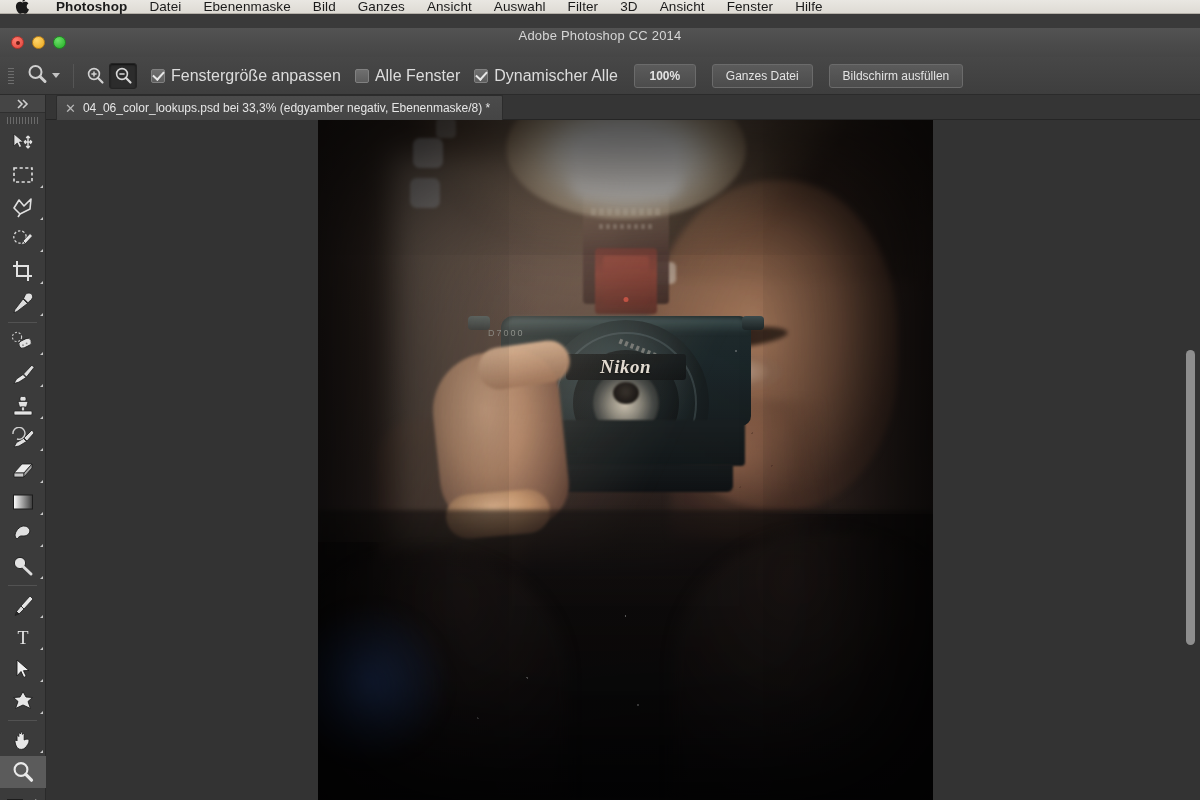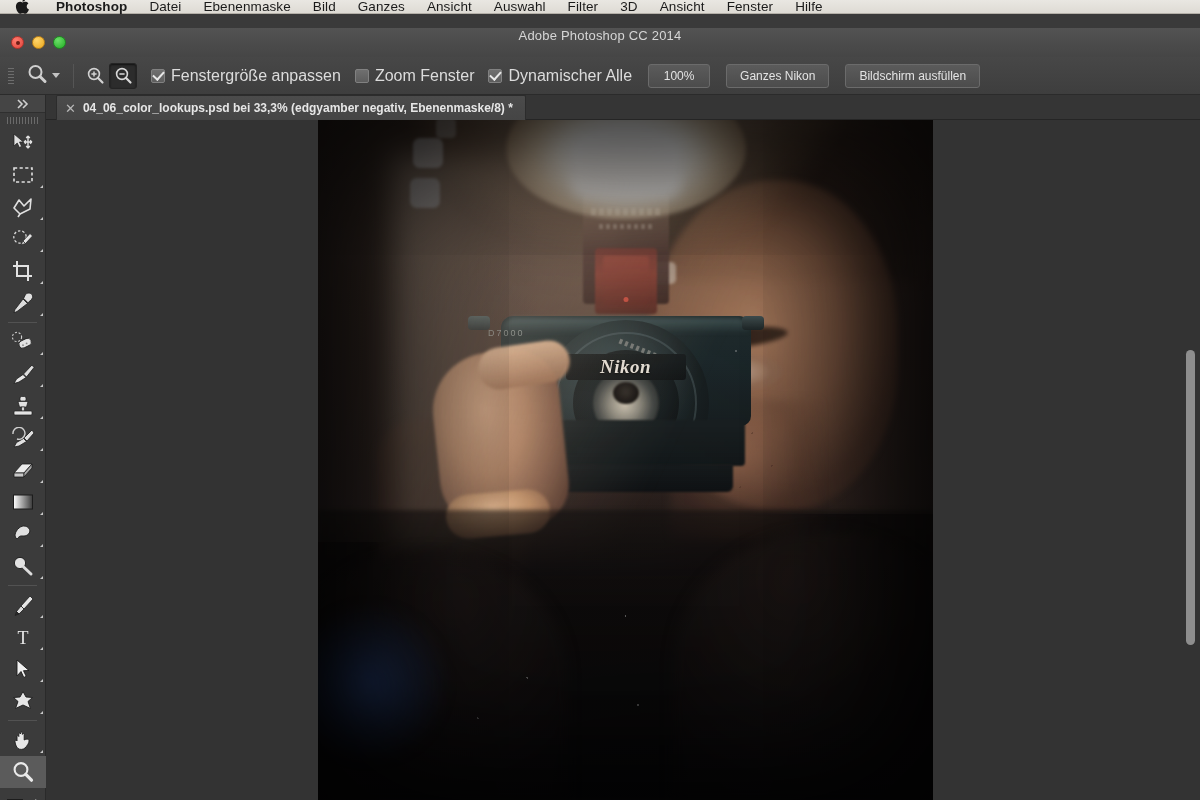--- a/index.html
+++ b/index.html
@@ -70,35 +70,35 @@
     content:""; position:absolute; left:3px; top:-1px; width:5px; height:9px;
     border:solid #e8e8e8; border-width:0 2px 2px 0; transform:rotate(42deg);
   }
   .opt-label { font-size:16px; color:#dcdcdc; white-space:nowrap; }
   .btn {
     height:24px; background:linear-gradient(to bottom,#5b5b5b,#4c4c4c);
     border:1px solid #6b6b6b; border-radius:3px; color:#e3e3e3;
     font-size:12px; display:flex; align-items:center; justify-content:center;
     padding:0 13px; margin-left:16px; white-space:nowrap;
   }
-  .btn.num { min-width:62px; }
+  .btn.num { min-width:62px;font-weight:bold; }
 
   
   .tabstrip {
     position:absolute; top:95px; left:46px; width:1154px; height:25px;
     background:#353535; border-bottom:1px solid #252525;
   }
   .doctab {
     position:absolute; left:10px; top:0; height:25px;
     background:linear-gradient(to bottom,#4b4b4b,#454545);
     border:1px solid #2c2c2c; border-bottom:none; border-radius:2px 2px 0 0;
     display:flex; align-items:center; padding:0 12px 0 8px; gap:7px;
   }
   .tab-x { font-size:13px; color:#b8b8b8; line-height:1; }
-  .tab-label { font-size:12px; font-weight:bold; color:#e6e6e6; white-space:nowrap; }
+  .tab-label { font-size:12px; font-weight:normal; color:#e6e6e6; white-space:nowrap; }
 
   
   .toolbar {
     position:absolute; top:95px; left:0; width:46px; height:705px;
     background:#3b3b3b; border-right:1px solid #2a2a2a;
   }
   .tb-collapse { height:18px; display:flex; align-items:center; justify-content:center;
                  background:#454545; border-bottom:1px solid #2f2f2f; }
   .tb-grip { height:14px; display:flex; align-items:center; justify-content:center; gap:2px;}
   .tb-grip i{ width:1px;height:7px;background:#6a6a6a;display:block;}
@@ -444,29 +444,29 @@
         <line x1="5.4" y1="8" x2="10.6" y2="8" stroke="#d8d8d8" stroke-width="1.5"></line>
       </svg>
     </div>
 
     <div class="chk-group">
       <span class="chk on"></span>
       <span class="opt-label">Fenstergröße anpassen</span>
     </div>
     <div class="chk-group">
       <span class="chk"></span>
-      <span class="opt-label">Zoom Fenster</span>
+      <span class="opt-label">Alle Fenster</span>
     </div>
     <div class="chk-group">
       <span class="chk on"></span>
       <span class="opt-label">Dynamischer Alle</span>
     </div>
 
     <div class="btn num">100%</div>
-    <div class="btn">Ganzes Nikon</div>
+    <div class="btn">Ganzes Datei</div>
     <div class="btn">Bildschirm ausfüllen</div>
   </div>
 
   <div class="tabstrip">
     <div class="doctab">
       <span class="tab-x">✕</span>
       <span class="tab-label">04_06_color_lookups.psd bei 33,3% (edgyamber negativ, Ebenenmaske/8) *</span>
     </div>
   </div>
 

